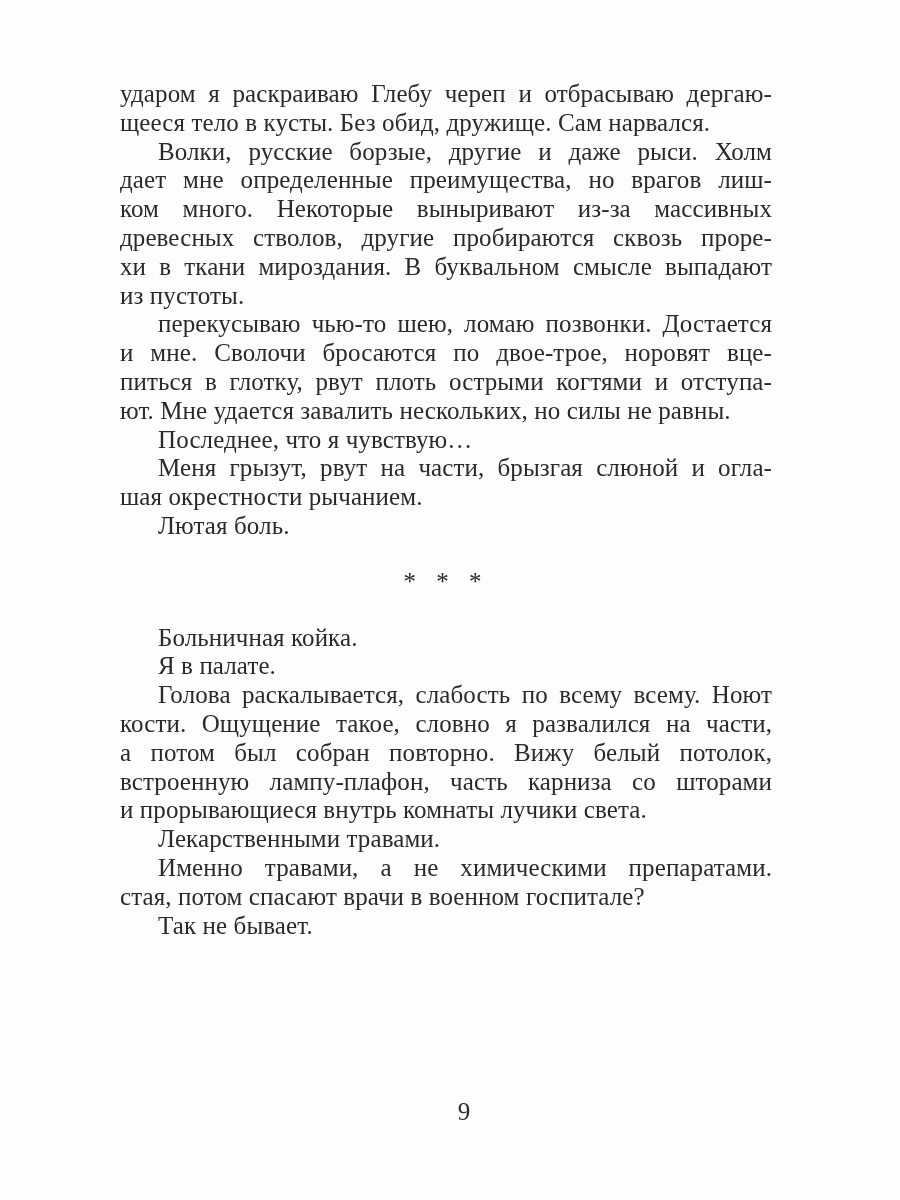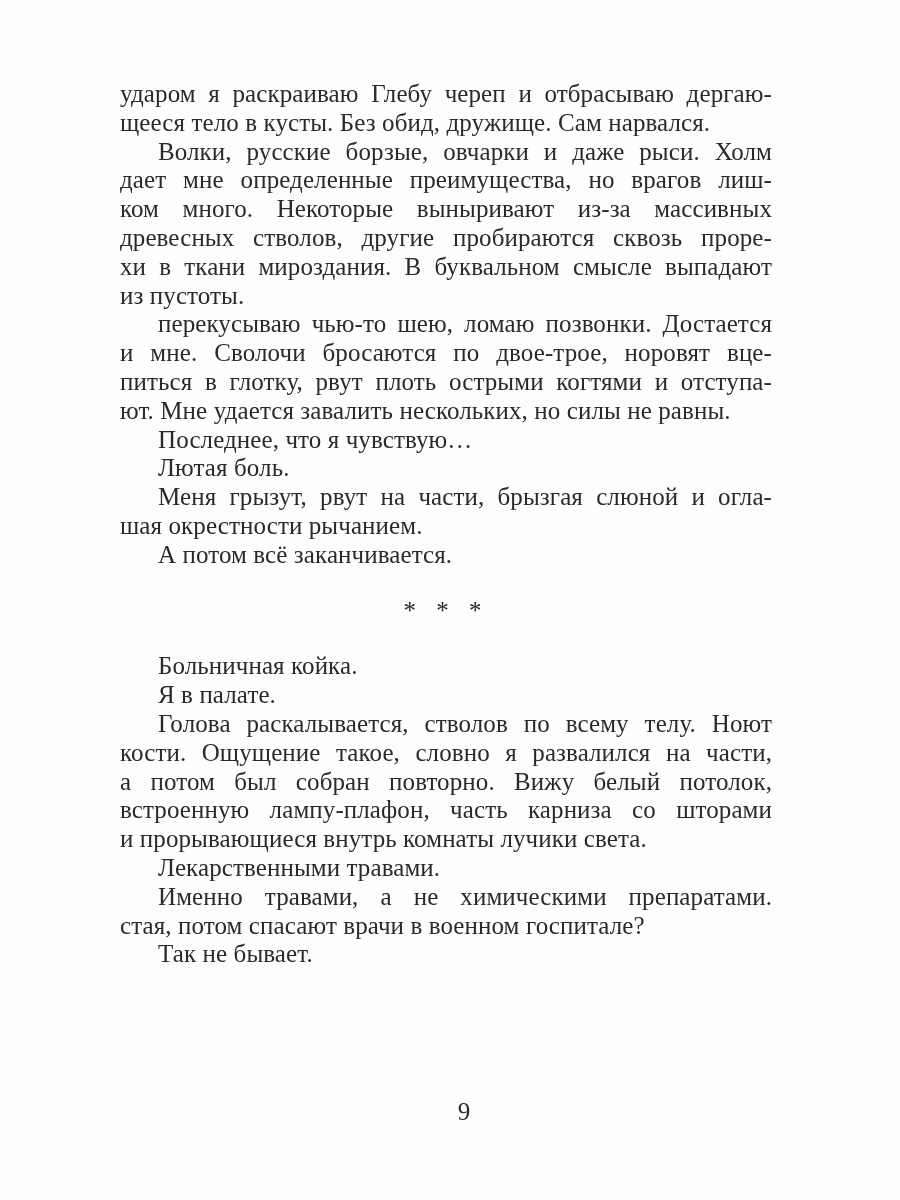--- a/index.html
+++ b/index.html
@@ -62,55 +62,52 @@
 </head>
 <body style="background: rgb(253, 253, 253); color: rgb(42, 42, 42);">
 
 <div class="page">
   <div class="text-area" id="text-area">
       <div class="paragraph">
         <div class="line">ударом я раскраиваю Глебу череп и отбрасываю дергаю-</div>
         <div class="line last">щееся тело в кусты. Без обид, дружище. Сам нарвался.</div>
       </div>
       <div class="paragraph indent">
-        <div class="line">Волки, русские борзые, овчарки и даже рыси. Холм</div>
+        <div class="line">Волки, русские борзые, другие и даже рыси. Холм</div>
         <div class="line">дает мне определенные преимущества, но врагов лиш-</div>
         <div class="line">ком много. Некоторые выныривают из-за массивных</div>
         <div class="line">древесных стволов, другие пробираются сквозь проре-</div>
         <div class="line">хи в ткани мироздания. В буквальном смысле выпадают</div>
         <div class="line last">из пустоты.</div>
       </div>
       <div class="paragraph indent">
         <div class="line">перекусываю чью-то шею, ломаю позвонки. Достается</div>
         <div class="line">и мне. Сволочи бросаются по двое-трое, норовят вце-</div>
         <div class="line">питься в глотку, рвут плоть острыми когтями и отступа-</div>
         <div class="line last">ют. Мне удается завалить нескольких, но силы не равны.</div>
       </div>
       <div class="paragraph indent">
         <div class="line last">Последнее, что я чувствую…</div>
       </div>
       <div class="paragraph indent">
-        <div class="line last">Лютая боль.</div>
-      </div>
-      <div class="paragraph indent">
         <div class="line">Меня грызут, рвут на части, брызгая слюной и огла-</div>
         <div class="line last">шая окрестности рычанием.</div>
       </div>
       <div class="paragraph indent">
-        <div class="line last">А потом всё заканчивается.</div>
+        <div class="line last">Лютая боль.</div>
       </div>
       <div class="separator">* * *</div>
       <div class="paragraph indent">
         <div class="line last">Больничная койка.</div>
       </div>
       <div class="paragraph indent">
         <div class="line last">Я в палате.</div>
       </div>
       <div class="paragraph indent">
-        <div class="line">Голова раскалывается, стволов по всему телу. Ноют</div>
+        <div class="line">Голова раскалывается, слабость по всему всему. Ноют</div>
         <div class="line">кости. Ощущение такое, словно я развалился на части,</div>
         <div class="line">а потом был собран повторно. Вижу белый потолок,</div>
         <div class="line">встроенную лампу-плафон, часть карниза со шторами</div>
         <div class="line last">и прорывающиеся внутрь комнаты лучики света.</div>
       </div>
       <div class="paragraph indent">
         <div class="line last">Лекарственными травами.</div>
       </div>
       <div class="paragraph indent">
         <div class="line">Именно травами, а не химическими препаратами.</div>

